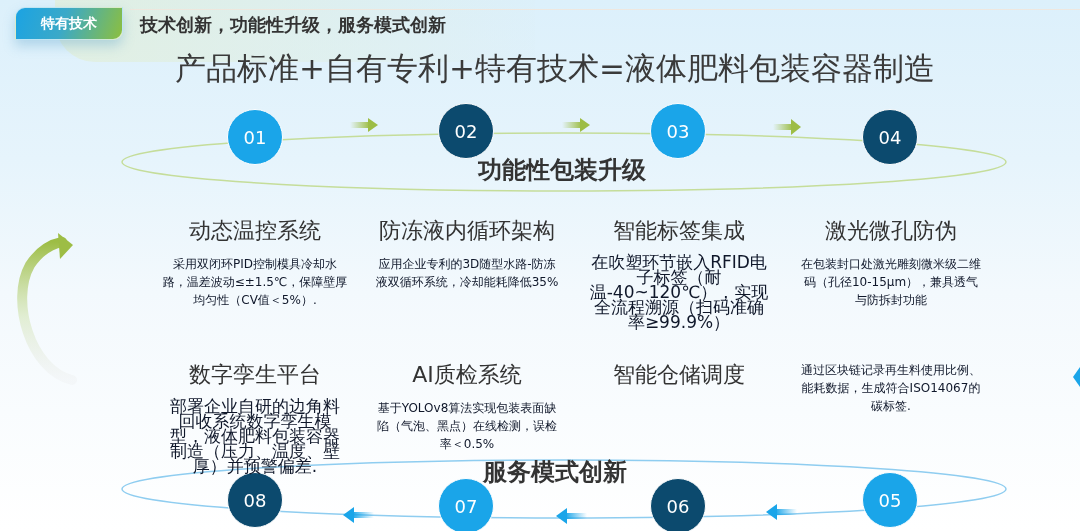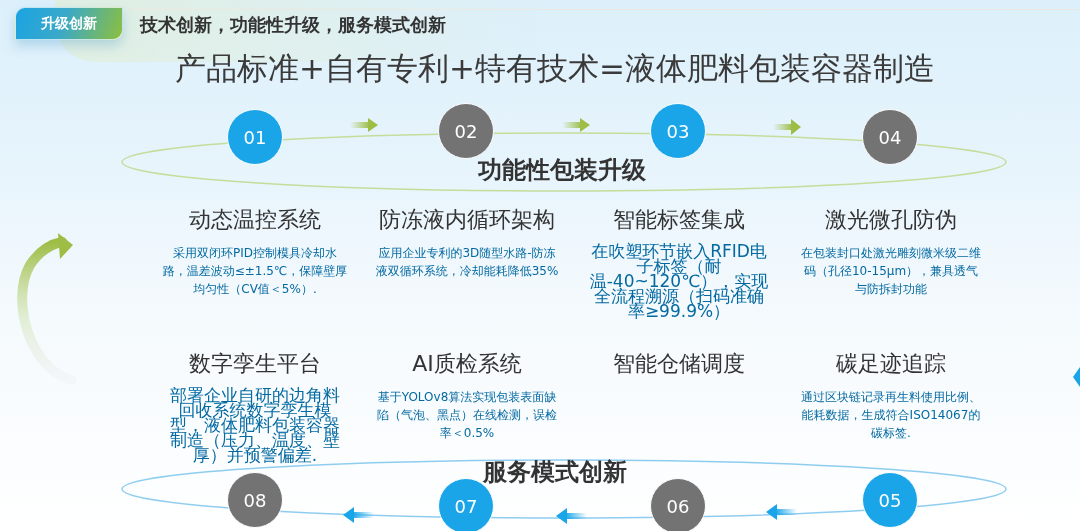--- a/index.html
+++ b/index.html
@@ -36,36 +36,36 @@
     position: absolute; left: 0; width: 1080px; top: 48px; text-align: center;
     font-size: 31px; color: #3a3a3a; padding-left: 30px;
   }
   svg.deco { position: absolute; left: 0; top: 0; }
   .circle {
     position: absolute; width: 56px; height: 56px; border-radius: 50%;
     color: #fff; font-size: 18px; display: flex; align-items: center; justify-content: center;
     border: 1px solid #fff;
   }
   .c-blue { background: #1aa5e9; }
-  .c-green { background: #737373; }
+  .c-green { background: #0c4a6e; }
   .section-label {
     position: absolute; font-size: 24px; font-weight: bold; color: #333;
   }
-  .card { position: absolute; width: 210px; text-align: center; }
+  .card { position: absolute; width: 210px; text-align: center; margin-top: 11px; }
   .card-title { font-size: 22px; color: #333; line-height: 28px; margin-bottom: 10px; }
-  .card-desc { font-size: 12px; color: #0369a1; line-height: 18px; padding: 0 12px; }
+  .card-desc { font-size: 12px; color: #0f172a; line-height: 18px; padding: 0 12px; }
   .card-desc.small { font-size: 17px; line-height: 15px; }
 </style>
 </head>
 <body>
 
 <div class="top-glow"></div>
 <div class="top-line"></div>
 
-<div class="badge">升级创新</div>
+<div class="badge">特有技术</div>
 <div class="subtitle">技术创新，功能性升级，服务模式创新</div>
 <div class="main-title">产品标准+自有专利+特有技术=液体肥料包装容器制造</div>
 
 <svg class="deco" width="1080" height="531">
   <defs>
     <linearGradient id="gArrow" x1="0" x2="1" y1="0" y2="0">
       <stop offset="0" stop-color="#9dbd45" stop-opacity="0"></stop>
       <stop offset="1" stop-color="#9dbd45"></stop>
     </linearGradient>
     <linearGradient id="bArrow" x1="1" x2="0" y1="0" y2="0">
@@ -151,15 +151,14 @@
   <div class="card-desc small">部署企业自研的边角料回收系统数字孪生模型，液体肥料包装容器制造（压力、温度、壁厚）并预警偏差.</div>
 </div>
 <div class="card" style="left:362px;top:350px;">
   <div class="card-title">AI质检系统</div>
   <div class="card-desc">基于YOLOv8算法实现包装表面缺陷（气泡、黑点）在线检测，误检率＜0.5%</div>
 </div>
 <div class="card" style="left:574px;top:350px;">
   <div class="card-title">智能仓储调度</div>
 </div>
 <div class="card" style="left:786px;top:350px;">
-  <div class="card-title">碳足迹追踪</div>
   <div class="card-desc">通过区块链记录再生料使用比例、能耗数据，生成符合ISO14067的碳标签.</div>
 </div>
 
 </body></html>

